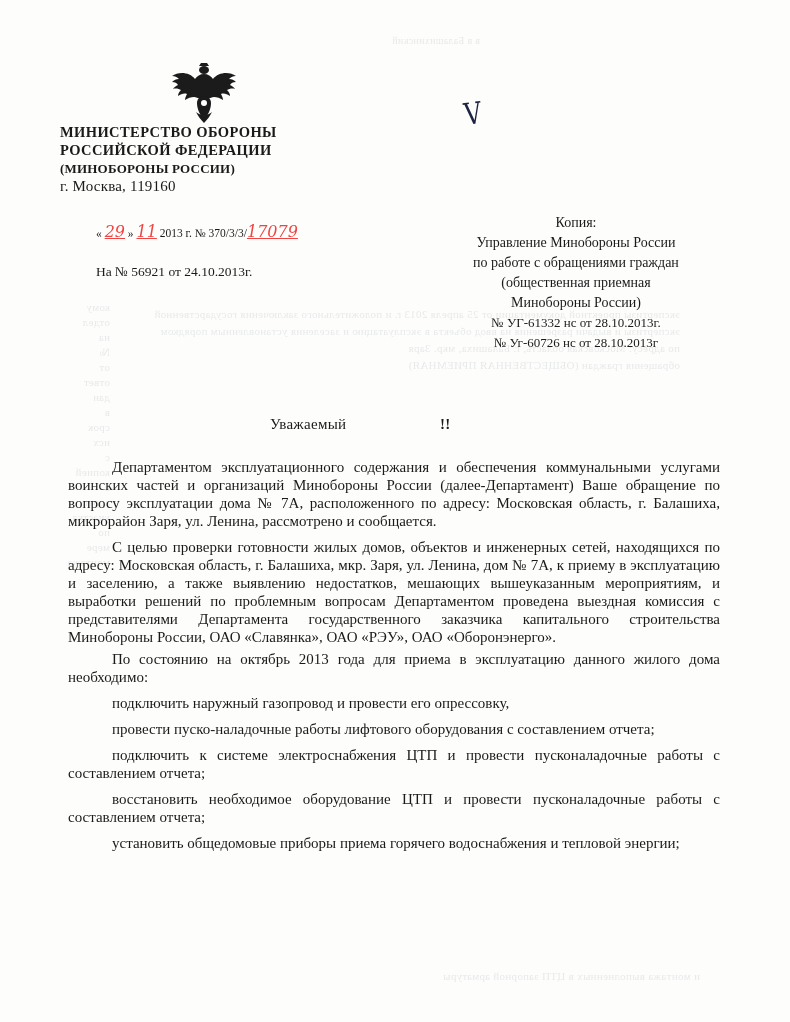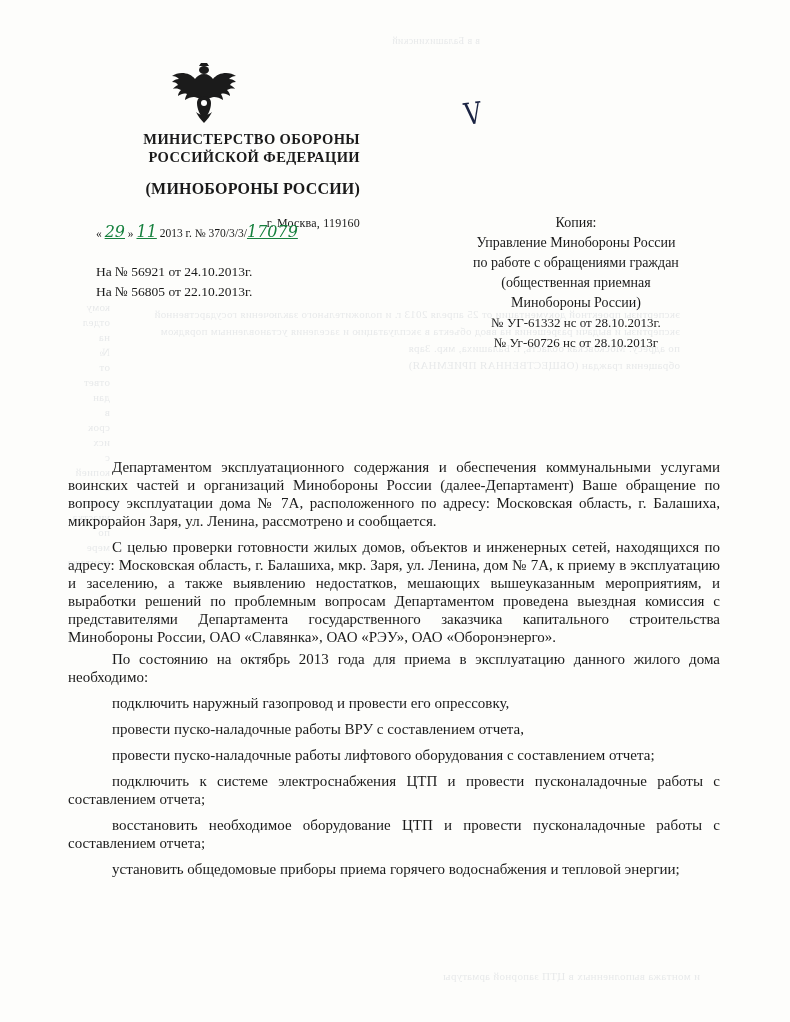--- a/index.html
+++ b/index.html
@@ -65,61 +65,60 @@
   .emblem {
     position: absolute;
     left: 169px;
     top: 60px;
     width: 70px;
     height: 68px;
   }
   .letterhead {
     position: absolute;
     left: 60px;
-    top: 130px;
+    top: 123px;
     width: 300px;
-    text-align: right;
+    text-align: left;
   }
   .lh-l1 {
     font-weight: bold;
     font-size: 14.5px;
     letter-spacing: 0.4px;
     line-height: 18px;
   }
   .lh-l2 {
     font-weight: bold;
     font-size: 14.5px;
     letter-spacing: 0.4px;
     line-height: 18px;
   }
   .lh-l3 {
     font-weight: bold;
-    font-size: 16px;
+    font-size: 13px;
     letter-spacing: 0.2px;
     line-height: 18px;
-    margin-top: 14px;
+    margin-top: 1px;
   }
   .lh-city {
-    font-size: 12px;
-    margin-top: 18px;
+    font-size: 15px;
     letter-spacing: 0.2px;
   }
   .dateline {
     position: absolute;
     left: 96px;
     top: 222px;
     width: 290px;
     font-size: 11.5px;
     white-space: nowrap;
   }
   .hand {
     font-family: "DejaVu Serif", serif;
     font-style: italic;
     font-size: 16px;
-    color: #15803d;
+    color: #ef4444;
     position: relative;
   }
   .hand.u {
     text-decoration: underline;
   }
   .refs {
     position: absolute;
     left: 96px;
     top: 262px;
     width: 300px;
@@ -251,42 +250,44 @@
   <div class="dateline">
     <span>«</span>
     <span class="hand u">29</span>
     <span>»</span>
     <span class="hand u">11</span>
     <span>2013 г. № 370/3/3/</span><span class="hand u">17079</span>
   </div>
 
   <div class="refs">
     <div>На № 56921 от 24.10.2013г.</div>
-    <div>На № 56805 от 22.10.2013г.</div>
   </div>
 
   <div class="checkmark">V</div>
 
   <div class="addressee">
     <span class="ln">Копия:</span>
     <span class="ln">Управление Минобороны России</span>
     <span class="ln">по работе с обращениями граждан</span>
     <span class="ln">(общественная приемная</span>
     <span class="ln">Минобороны России)</span>
     <span class="ln bold">№ УГ-61332 нс от 28.10.2013г.</span>
     <span class="ln bold">№ Уг-60726 нс от 28.10.2013г</span>
   </div>
 
+  <div class="salutation">
+    <span>Уважаемый</span>
+    <span class="excl">!!</span>
+  </div>
 
   <div class="body">
     <p>Департаментом эксплуатационного содержания и обеспечения коммунальными услугами воинских частей и организаций Минобороны России (далее-Департамент) Ваше обращение по вопросу эксплуатации дома № 7А, расположенного по адресу: Московская область, г. Балашиха, микрорайон Заря, ул. Ленина, рассмотрено и сообщается.</p>
     <p>С целью проверки готовности жилых домов, объектов и инженерных сетей, находящихся по адресу: Московская область, г. Балашиха, мкр. Заря, ул. Ленина, дом № 7А, к приему в эксплуатацию и заселению, а также выявлению недостатков, мешающих вышеуказанным мероприятиям, и выработки решений по проблемным вопросам Департаментом проведена выездная комиссия с представителями Департамента государственного заказчика капитального строительства Минобороны России, ОАО «Славянка», ОАО «РЭУ», ОАО «Оборонэнерго».</p>
     <div class="spacer4"></div>
     <p>По состоянию на октябрь 2013 года для приема в эксплуатацию данного жилого дома необходимо:</p>
     <p class="item">подключить наружный газопровод и провести его опрессовку,</p>
-    <p class="item">провести пуско-наладочные работы ВРУ с составлением отчета,</p>
     <p class="item">провести пуско-наладочные работы лифтового оборудования с составлением отчета;</p>
     <p class="item">подключить к системе электроснабжения ЦТП и провести пусконаладочные работы с составлением отчета;</p>
     <p class="item">восстановить необходимое оборудование ЦТП и провести пусконаладочные работы с составлением отчета;</p>
     <p class="item">установить общедомовые приборы приема горячего водоснабжения и тепловой энергии;</p>
   </div>
 
 </div>
 
 </body></html>

